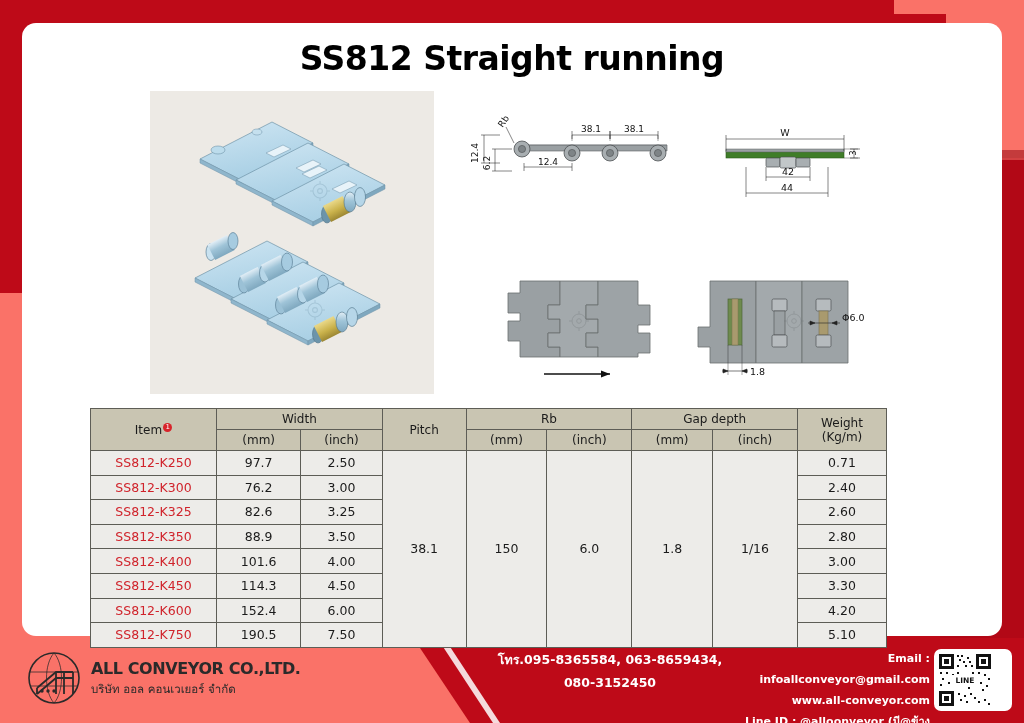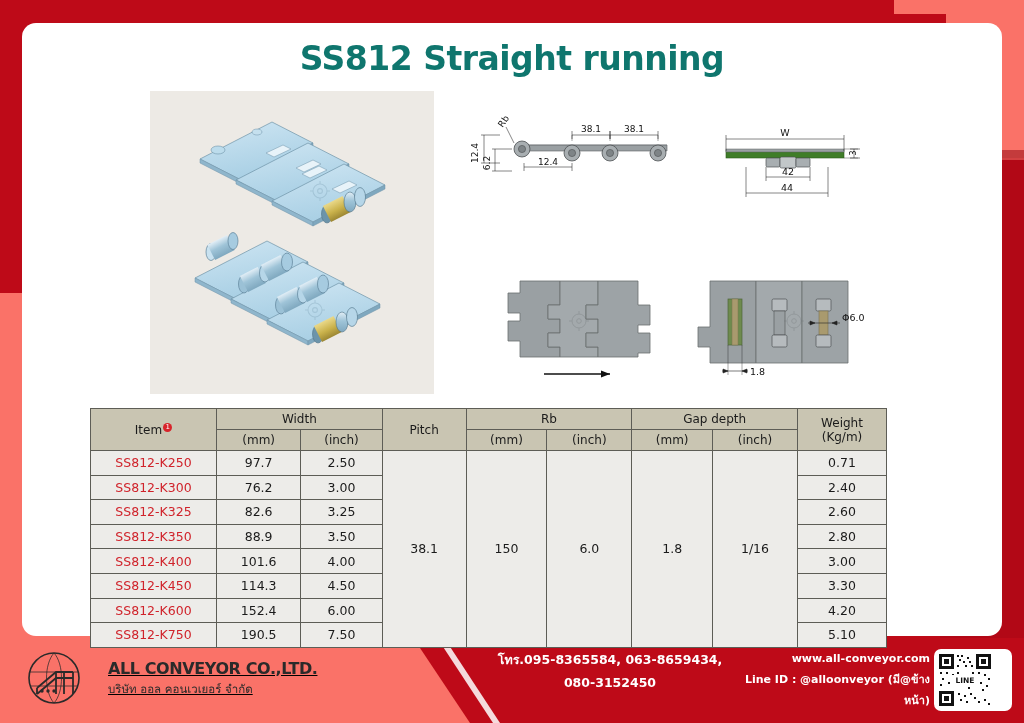--- a/index.html
+++ b/index.html
@@ -89,21 +89,21 @@
   }
 
   
   .title {
     position: absolute;
     left: 0; top: 16px;
     width: 980px;
     text-align: center;
     font-size: 33px;
     font-weight: bold;
-    color: #0f766e;
+    color: #000000;
     letter-spacing: -0.5px;
     font-family: "DejaVu Sans", sans-serif;
   }
 
   
   .render-panel {
     position: absolute;
     left: 128px; top: 68px;
     width: 284px; height: 303px;
     background: #EDEAE5;
@@ -163,22 +163,21 @@
   #footer {
     position: absolute;
     left: 0; bottom: 0;
     width: 1024px; height: 87px;
   }
   .logo-wrap {
     position: absolute;
     left: 26px; top: 14px;
     display: flex;
     align-items: center;
-    gap: 26px;
-    text-decoration: underline;
+    gap: 9px;
   }
   .logo-text-main {
     font-size: 16px;
     font-weight: bold;
     color: #2A2A2A;
     letter-spacing: -0.4px;
     font-family: "DejaVu Sans", sans-serif;
   }
   .logo-text-sub {
     font-size: 11.5px;
@@ -610,20 +609,21 @@
         <div class="logo-text-sub">บริษัท ออล คอนเวเยอร์ จำกัด</div>
       </div>
     </div>
 
     <div class="contact-col-1">
       <div>โทร.095-8365584, 063-8659434,</div>
       <div>080-3152450</div>
     </div>
 
     <div class="contact-col-2">
+      <div>Email : infoallconveyor@gmail.com</div>
       <div>www.all-conveyor.com</div>
       <div>Line ID : @alloonveyor  (มี@ข้างหน้า)</div>
     </div>
 
     <div class="qr-box">
       <svg width="56" height="56" viewBox="0 0 56 56">
         <rect width="56" height="56" fill="#fff"></rect>
         <g fill="#111">
           <rect x="2" y="2" width="15" height="15"></rect>
             <rect x="5" y="5" width="9" height="9" fill="#fff"></rect>

